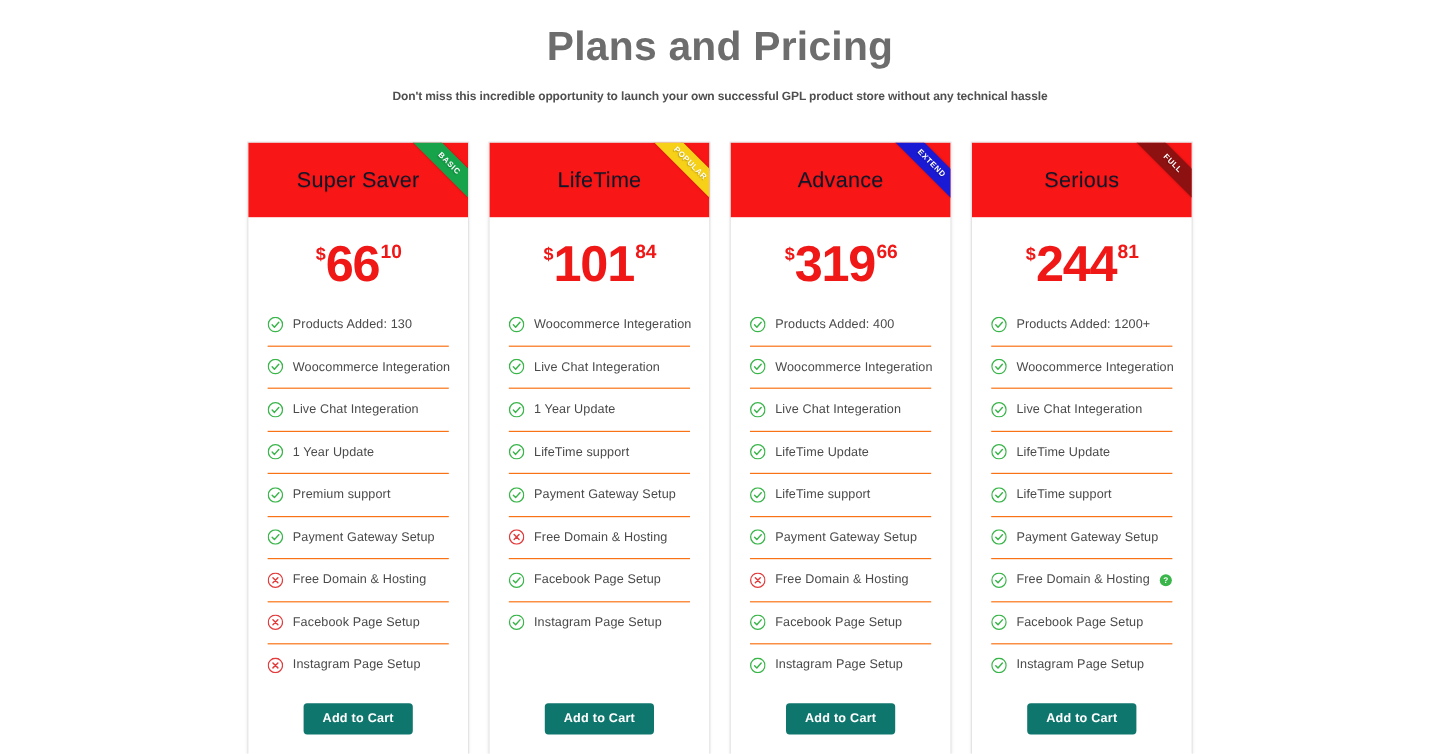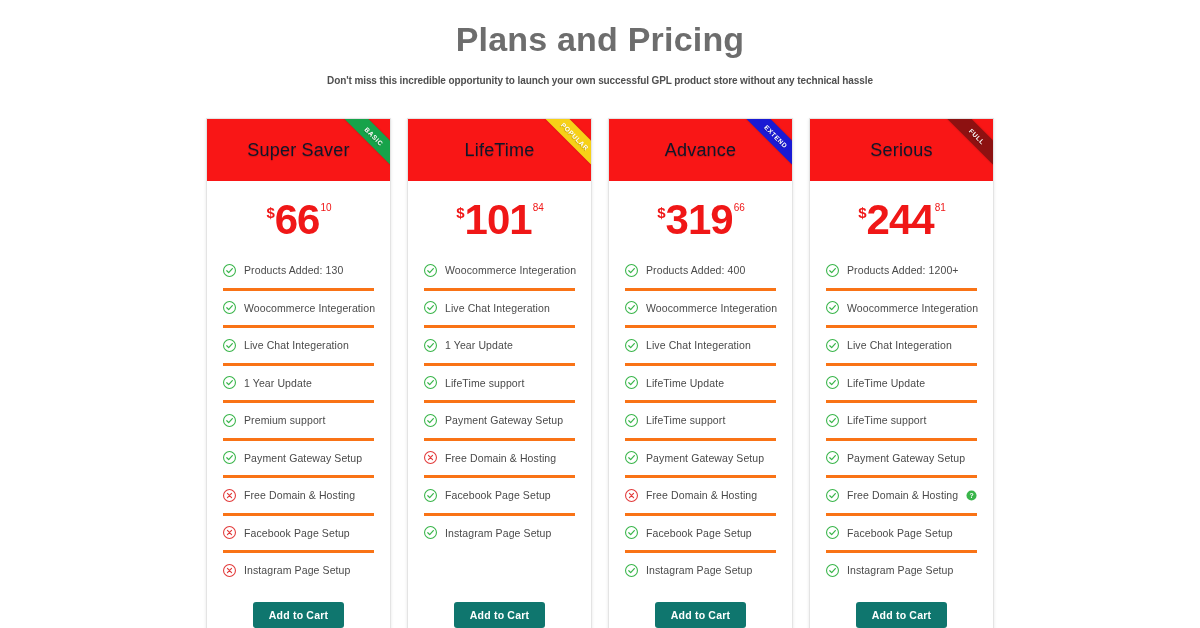--- a/index.html
+++ b/index.html
@@ -120,42 +120,42 @@
     vertical-align: top;
     position: relative;
     top: 6px;
   }
   .price .amount {
     font-size: 42px;
     font-weight: bold;
     letter-spacing: -1px;
   }
   .price .cents {
-    font-size: 10px;
-    font-weight: normal;
+    font-size: 16px;
+    font-weight: bold;
     vertical-align: top;
     position: relative;
     top: 4px;
     left: 1px;
     margin-top: 32px;
   }
 
   
   .features {
     list-style: none;
     margin: 0;
     padding: 0 16px;
     flex: 1 1 auto;
   }
   .feature {
     display: flex;
     align-items: center;
     gap: 8px;
     height: 34.5px;
-    border-bottom: 3px solid #f97316;
+    border-bottom: 1px solid #f97316;
     font-size: 10.5px;
     color: #4a4a4a;
     letter-spacing: 0.1px;
   }
   .feature:last-child {
     border-bottom: none;
   }
   .feat-icon {
     flex: 0 0 auto;
     width: 13px;

